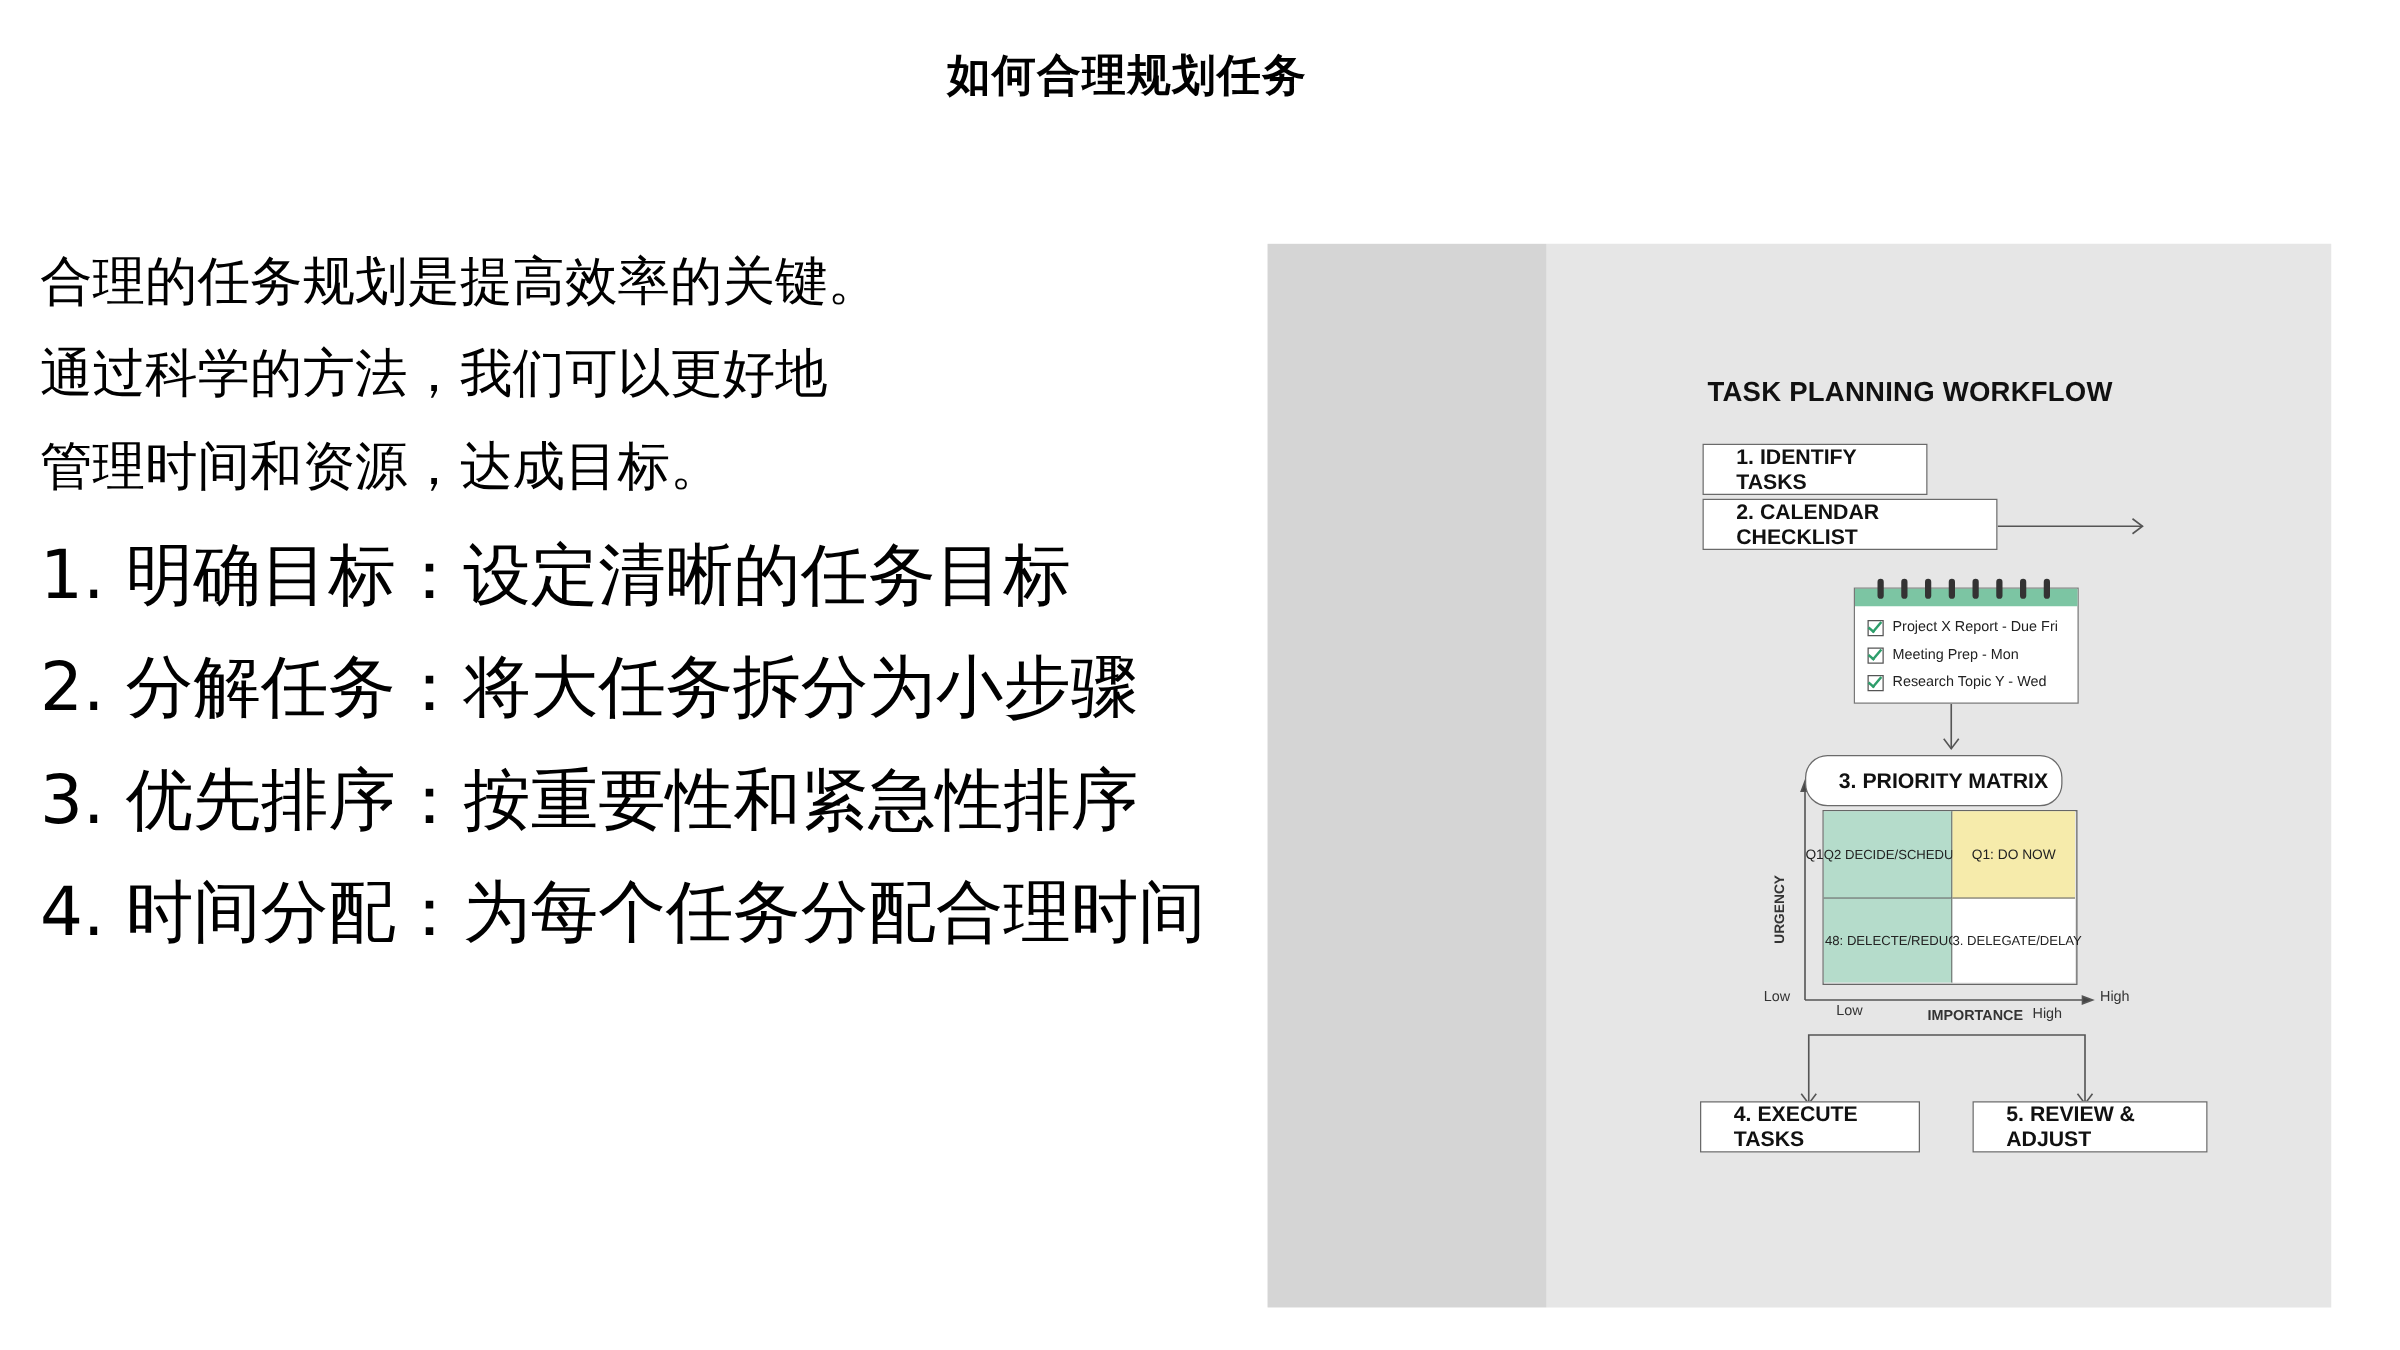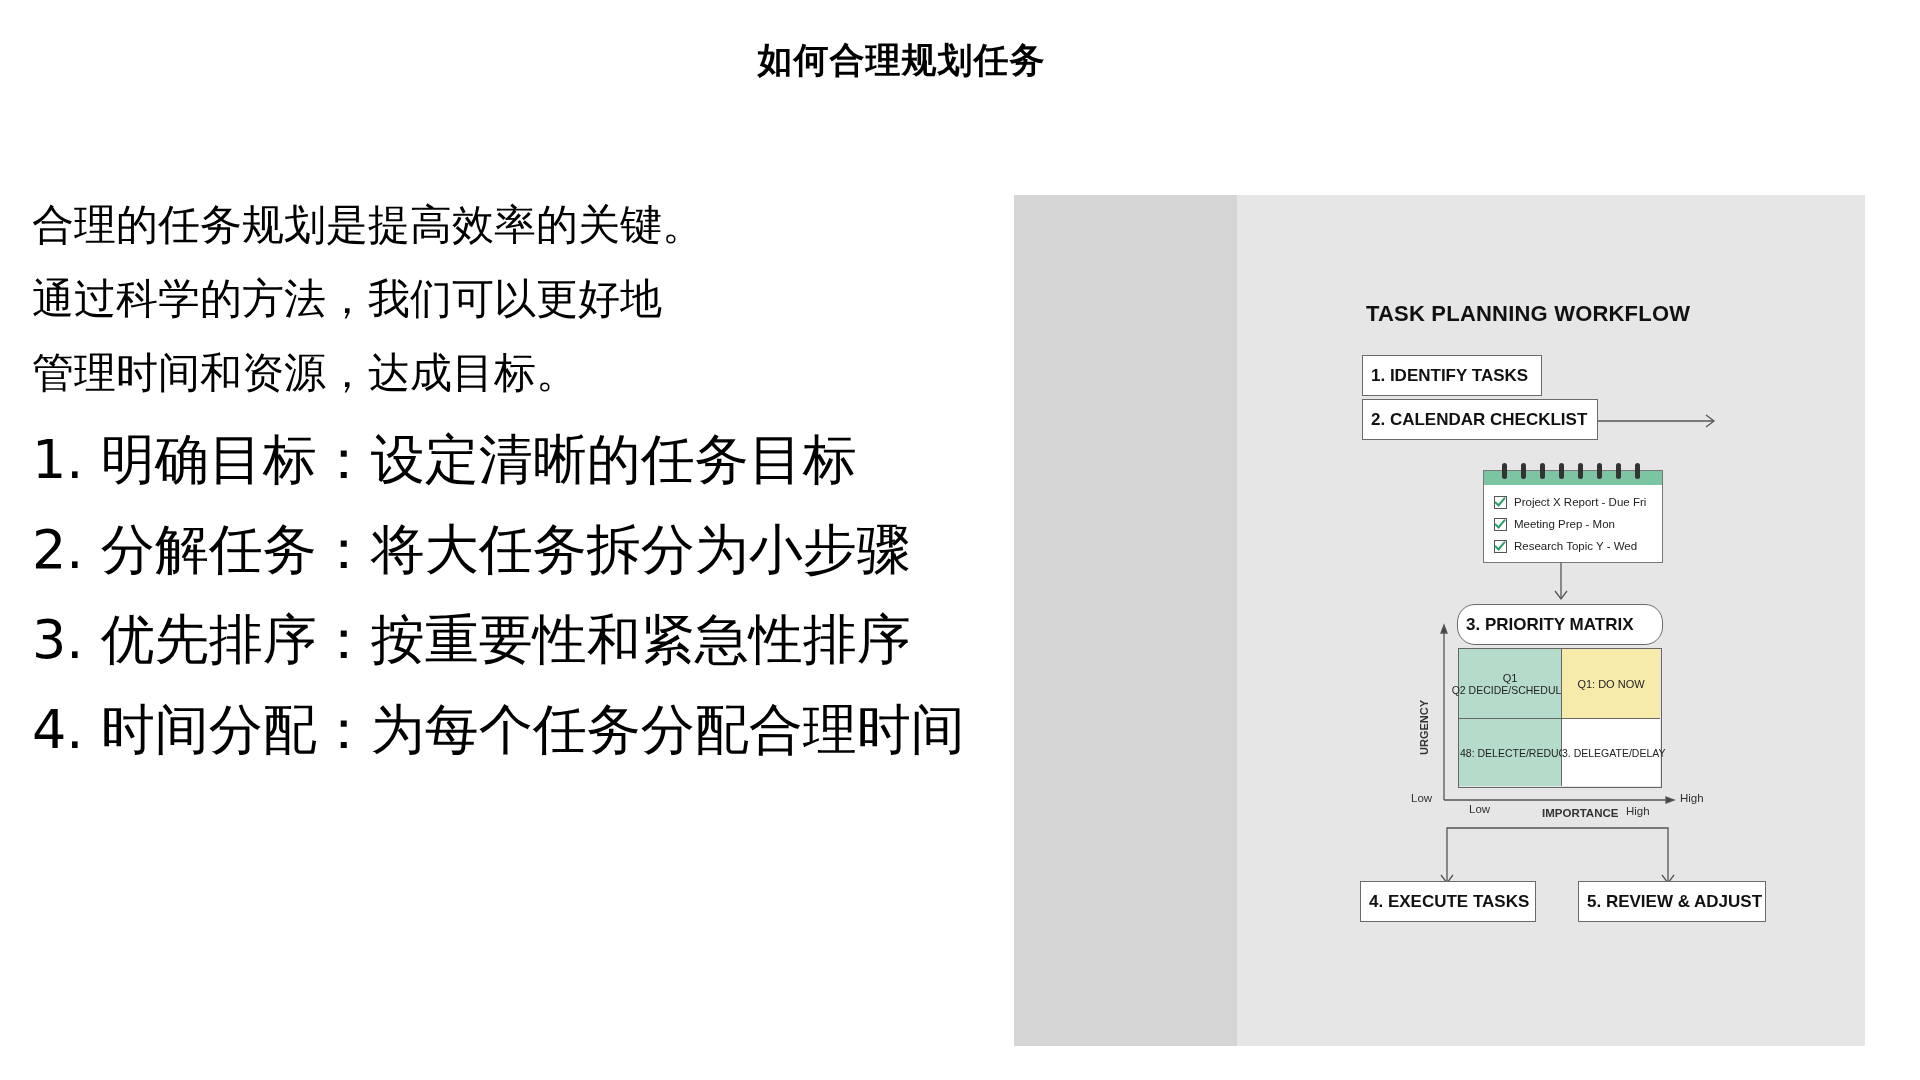--- a/index.html
+++ b/index.html
@@ -12,21 +12,21 @@
   .steps { position:absolute; left:32px; top:430px; font-size:54px; }
   .steps .step { display:block; white-space:nowrap; height:90px; line-height:60px; }
 
   .figure { position:absolute; left:1014px; top:195px; width:851px; height:851px; background:#e6e6e6; overflow:hidden; }
   .figure .strip { position:absolute; left:0; top:0; width:223px; height:100%; background:#d5d5d5; }
   .fig-inner { position:absolute; left:0; top:0; width:851px; height:1033px; }
   .fig-title { position:absolute; left:352px; top:106px; font-size:22px; font-weight:bold; color:#111;
                font-family:"Liberation Sans", sans-serif; letter-spacing:0.2px; }
   .box { position:absolute; background:#ffffff; border:1.5px solid #6a6a6a; box-sizing:border-box;
          font-family:"Liberation Sans", sans-serif; font-weight:bold; color:#111; font-size:17px;
-         display:flex; align-items:center; padding-left:8px; }
+         display:flex; align-items:center; padding-left:26px; }
   .cal { position:absolute; left:469px; top:275px; width:180px; height:93px; background:#fff;
          border:1.5px solid #777; box-sizing:border-box; }
   .cal .head { position:absolute; left:0; top:0; width:100%; height:14px; background:#7cc5a3; }
   .cal .ring { position:absolute; top:-8px; width:5px; height:16px; background:#333; border-radius:3px; }
   .cal .items { position:absolute; left:10px; top:20px; font-family:"Liberation Sans", sans-serif; font-size:11.5px; color:#222; }
   .cal .item { display:flex; align-items:center; height:22px; }
   .cal .cb { width:11px; height:11px; border:1px solid #555; margin-right:7px; position:relative; background:#fff; }
   .cal .cb::after { content:""; position:absolute; left:2px; top:-2px; width:4px; height:9px;
                     border-right:2px solid #2e9e6b; border-bottom:2px solid #2e9e6b; transform:rotate(40deg); }
   .matrix { position:absolute; left:444px; top:453px; width:204px; height:140px; border:1.5px solid #666; box-sizing:border-box; }
@@ -105,26 +105,26 @@
           <span class="cb"></span>
           <span>Meeting Prep - Mon</span>
         </div>
         <div class="item">
           <span class="cb"></span>
           <span>Research Topic Y - Wed</span>
         </div>
       </div>
     </div>
 
-    <div class="box" style="left:443px;top:409px;width:206px;height:41px;border-radius:18px;">
+    <div class="box" style="left:430px;top:409px;width:206px;height:41px;border-radius:18px;">
       <span>3. PRIORITY MATRIX</span>
     </div>
 
     <div class="matrix">
-      <div class="q" style="left:0;top:0;width:103px;height:70px;background:#b5dccb;border-right:1.5px solid #666;border-bottom:1.5px solid #666;flex-direction:column;">
+      <div class="q" style="left:0;top:0;width:103px;height:70px;background:#b5dccb;border-right:1.5px solid #666;border-bottom:1.5px solid #666;flex-direction:row;">
         <span>Q1</span>
         <span style="font-size:10.5px">Q2 DECIDE/SCHEDULE</span>
       </div>
       <div class="q" style="left:103px;top:0;width:98px;height:70px;background:#f6ebab;border-bottom:1.5px solid #666;">
         <span>Q1: DO NOW</span>
       </div>
       <div class="q" style="left:0;top:70px;width:103px;height:67px;background:#b5dccb;border-right:1.5px solid #666;justify-content:flex-start;padding-left:1px;">
         <span style="font-size:10.5px">48: DELECTE/REDUCE</span>
       </div>
       <div class="q" style="left:103px;top:70px;width:98px;height:67px;background:#ffffff;justify-content:flex-start;">

